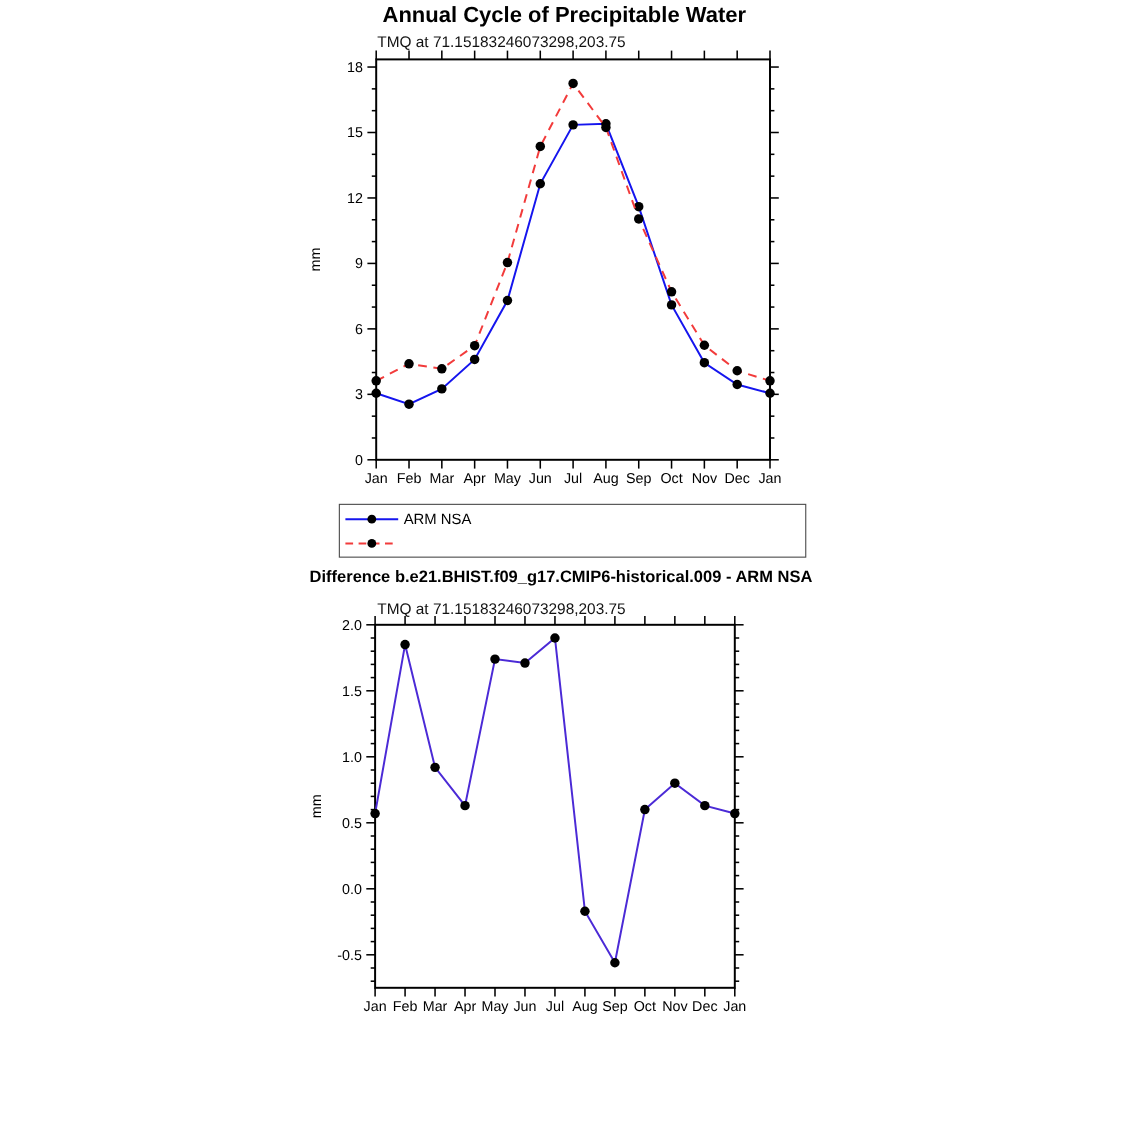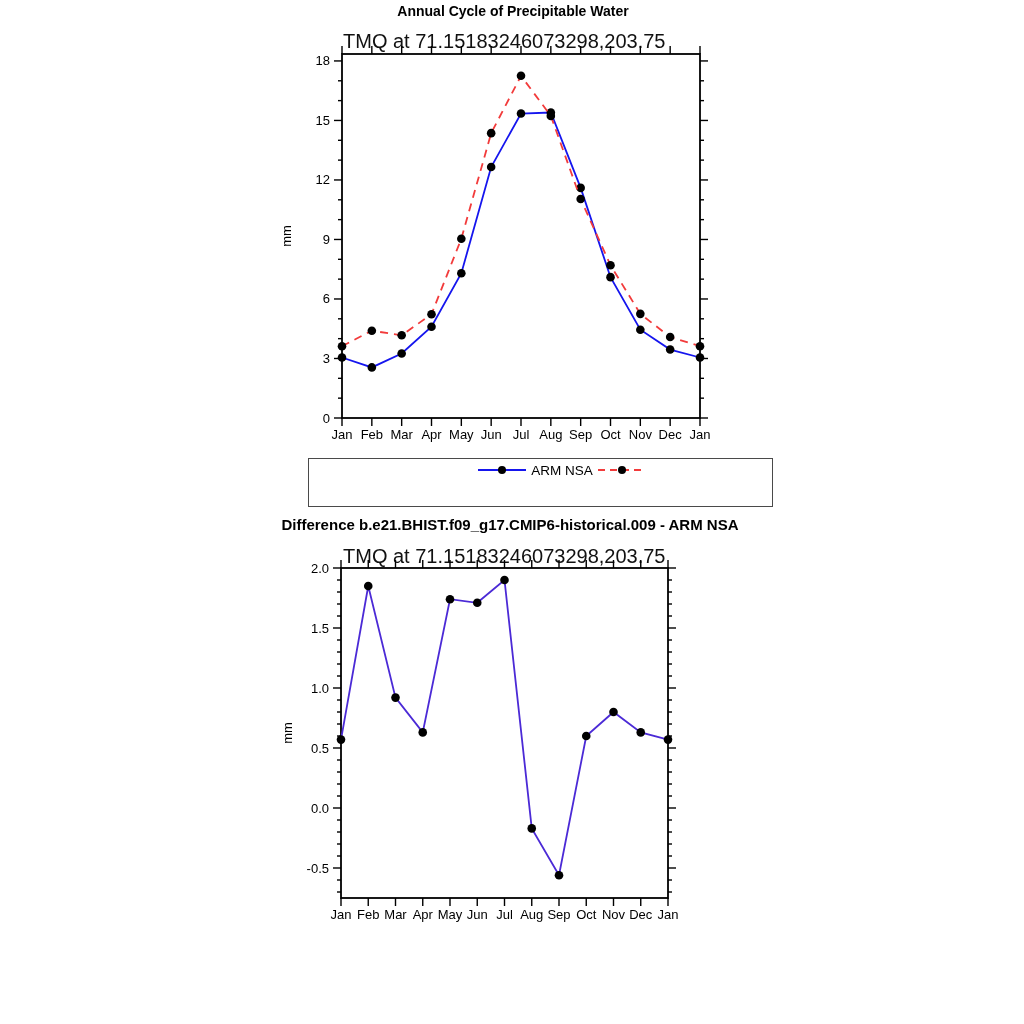--- a/index.html
+++ b/index.html
@@ -1,26 +1,26 @@
 <!DOCTYPE html>
 <html><head>
 <meta charset="utf-8">
 <style>
   html,body{margin:0;padding:0;background:#ffffff;}
   body{width:1024px;height:1024px;font-family:"Liberation Sans",sans-serif;}
   .page{position:relative;width:1024px;height:1024px;background:#ffffff;overflow:hidden;}
   .main-title{position:absolute;color:#000;font-weight:bold;text-align:center;white-space:nowrap;}
-  .t1{left:283px;top:3px;width:460px;font-size:14px;}
+  .t1{left:283px;top:3px;width:460px;font-size:20px;}
   .t2{left:250px;top:516px;width:520px;font-size:15px;}
-  .sub-title{position:absolute;color:#111;font-size:20px;white-space:nowrap;}
+  .sub-title{position:absolute;color:#111;font-size:14px;white-space:nowrap;}
   .st1{left:343px;top:30px;}
   .st2{left:343px;top:545px;}
   #plots{position:absolute;left:0;top:0;}
   .legend{position:absolute;left:308px;top:458px;width:423px;height:47px;border:1px solid #4a4a4a;
-          background:#fff;display:flex;flex-direction:row;justify-content:center;padding-left:40px;}
+          background:#fff;display:flex;flex-direction:column;justify-content:center;}
   .lrow{display:flex;align-items:center;height:22px;}
   .sw{margin-left:3px;flex:0 0 auto;}
   .ltext{font-size:13.5px;color:#000;white-space:nowrap;margin-left:3px;}
 </style>
 </head>
 <body>
 
 <div class="page">
 
   <div class="main-title t1">Annual Cycle of Precipitable Water</div>

